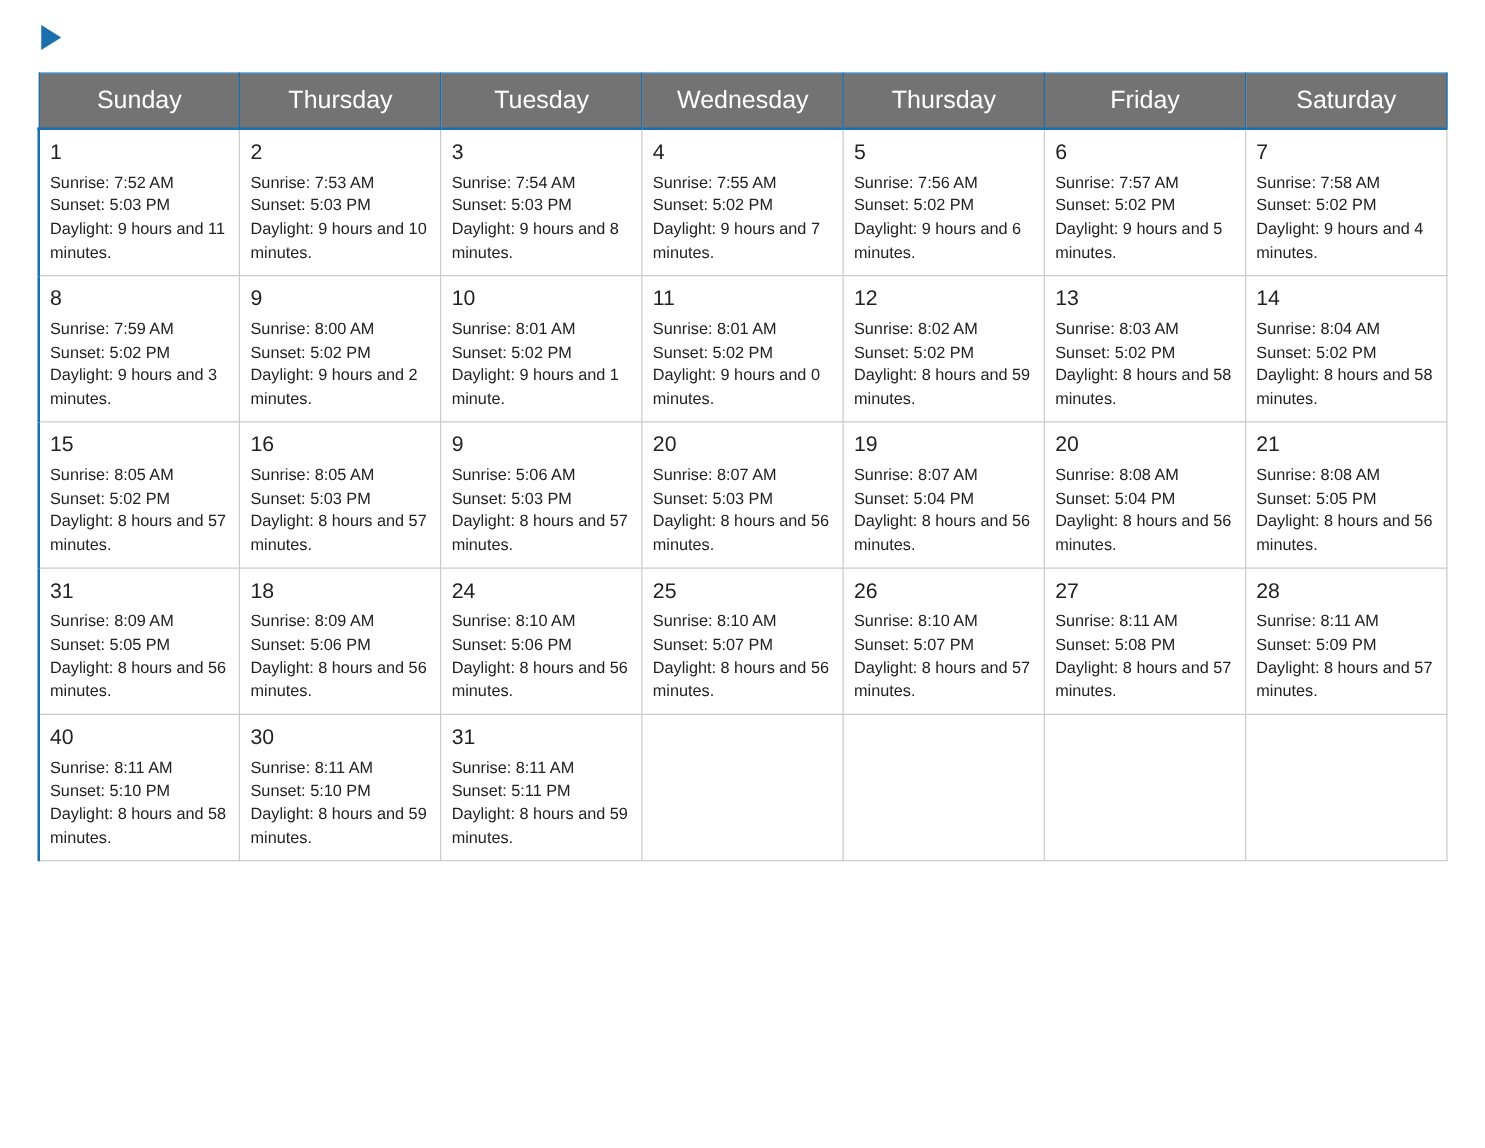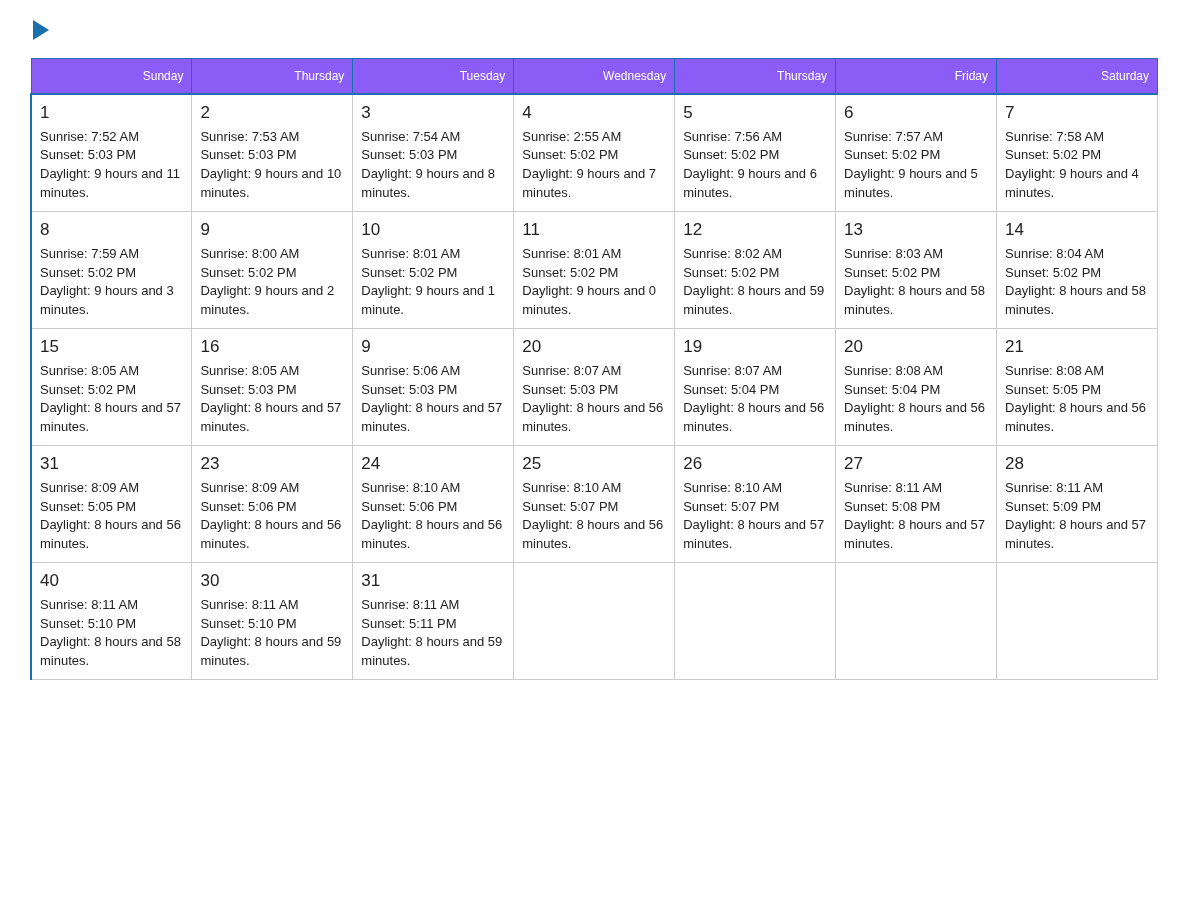--- a/index.html
+++ b/index.html
@@ -33,26 +33,26 @@
     .location {
       font-size: 22px;
       color: #333;
     }
     table {
       width: 100%;
       border-collapse: collapse;
       table-layout: fixed;
     }
     thead tr th {
-      background-color: #8b5cf6;
+      background-color: #737373;
       color: #fff;
       padding: 10px 8px;
-      font-size: 12px;
+      font-size: 20px;
       font-weight: normal;
-      text-align: right;
+      text-align: center;
       border: 1px solid #1a6fae;
     }
     tbody tr td {
       vertical-align: top;
       padding: 6px 8px 8px 8px;
       border: 1px solid #ccc;
       font-size: 13px;
       line-height: 1.45;
       color: #222;
       height: 110px;
@@ -125,21 +125,21 @@
         <th>Thursday</th>
         <th>Friday</th>
         <th>Saturday</th>
       </tr>
   </thead>
   <tbody id="calendar-body">
   <tr>
         <td><span class="day-num">1</span><span>Sunrise: 7:52 AM</span><br><span>Sunset: 5:03 PM</span><br><span>Daylight: 9 hours and 11 minutes.</span></td>
         <td><span class="day-num">2</span><span>Sunrise: 7:53 AM</span><br><span>Sunset: 5:03 PM</span><br><span>Daylight: 9 hours and 10 minutes.</span></td>
         <td><span class="day-num">3</span><span>Sunrise: 7:54 AM</span><br><span>Sunset: 5:03 PM</span><br><span>Daylight: 9 hours and 8 minutes.</span></td>
-        <td><span class="day-num">4</span><span>Sunrise: 2:55 AM</span><br><span>Sunset: 5:02 PM</span><br><span>Daylight: 9 hours and 7 minutes.</span></td>
+        <td><span class="day-num">4</span><span>Sunrise: 7:55 AM</span><br><span>Sunset: 5:02 PM</span><br><span>Daylight: 9 hours and 7 minutes.</span></td>
         <td><span class="day-num">5</span><span>Sunrise: 7:56 AM</span><br><span>Sunset: 5:02 PM</span><br><span>Daylight: 9 hours and 6 minutes.</span></td>
         <td><span class="day-num">6</span><span>Sunrise: 7:57 AM</span><br><span>Sunset: 5:02 PM</span><br><span>Daylight: 9 hours and 5 minutes.</span></td>
         <td><span class="day-num">7</span><span>Sunrise: 7:58 AM</span><br><span>Sunset: 5:02 PM</span><br><span>Daylight: 9 hours and 4 minutes.</span></td>
       </tr>
       <tr>
         <td><span class="day-num">8</span><span>Sunrise: 7:59 AM</span><br><span>Sunset: 5:02 PM</span><br><span>Daylight: 9 hours and 3 minutes.</span></td>
         <td><span class="day-num">9</span><span>Sunrise: 8:00 AM</span><br><span>Sunset: 5:02 PM</span><br><span>Daylight: 9 hours and 2 minutes.</span></td>
         <td><span class="day-num">10</span><span>Sunrise: 8:01 AM</span><br><span>Sunset: 5:02 PM</span><br><span>Daylight: 9 hours and 1 minute.</span></td>
         <td><span class="day-num">11</span><span>Sunrise: 8:01 AM</span><br><span>Sunset: 5:02 PM</span><br><span>Daylight: 9 hours and 0 minutes.</span></td>
         <td><span class="day-num">12</span><span>Sunrise: 8:02 AM</span><br><span>Sunset: 5:02 PM</span><br><span>Daylight: 8 hours and 59 minutes.</span></td>
@@ -150,21 +150,21 @@
         <td><span class="day-num">15</span><span>Sunrise: 8:05 AM</span><br><span>Sunset: 5:02 PM</span><br><span>Daylight: 8 hours and 57 minutes.</span></td>
         <td><span class="day-num">16</span><span>Sunrise: 8:05 AM</span><br><span>Sunset: 5:03 PM</span><br><span>Daylight: 8 hours and 57 minutes.</span></td>
         <td><span class="day-num">9</span><span>Sunrise: 5:06 AM</span><br><span>Sunset: 5:03 PM</span><br><span>Daylight: 8 hours and 57 minutes.</span></td>
         <td><span class="day-num">20</span><span>Sunrise: 8:07 AM</span><br><span>Sunset: 5:03 PM</span><br><span>Daylight: 8 hours and 56 minutes.</span></td>
         <td><span class="day-num">19</span><span>Sunrise: 8:07 AM</span><br><span>Sunset: 5:04 PM</span><br><span>Daylight: 8 hours and 56 minutes.</span></td>
         <td><span class="day-num">20</span><span>Sunrise: 8:08 AM</span><br><span>Sunset: 5:04 PM</span><br><span>Daylight: 8 hours and 56 minutes.</span></td>
         <td><span class="day-num">21</span><span>Sunrise: 8:08 AM</span><br><span>Sunset: 5:05 PM</span><br><span>Daylight: 8 hours and 56 minutes.</span></td>
       </tr>
       <tr>
         <td><span class="day-num">31</span><span>Sunrise: 8:09 AM</span><br><span>Sunset: 5:05 PM</span><br><span>Daylight: 8 hours and 56 minutes.</span></td>
-        <td><span class="day-num">23</span><span>Sunrise: 8:09 AM</span><br><span>Sunset: 5:06 PM</span><br><span>Daylight: 8 hours and 56 minutes.</span></td>
+        <td><span class="day-num">18</span><span>Sunrise: 8:09 AM</span><br><span>Sunset: 5:06 PM</span><br><span>Daylight: 8 hours and 56 minutes.</span></td>
         <td><span class="day-num">24</span><span>Sunrise: 8:10 AM</span><br><span>Sunset: 5:06 PM</span><br><span>Daylight: 8 hours and 56 minutes.</span></td>
         <td><span class="day-num">25</span><span>Sunrise: 8:10 AM</span><br><span>Sunset: 5:07 PM</span><br><span>Daylight: 8 hours and 56 minutes.</span></td>
         <td><span class="day-num">26</span><span>Sunrise: 8:10 AM</span><br><span>Sunset: 5:07 PM</span><br><span>Daylight: 8 hours and 57 minutes.</span></td>
         <td><span class="day-num">27</span><span>Sunrise: 8:11 AM</span><br><span>Sunset: 5:08 PM</span><br><span>Daylight: 8 hours and 57 minutes.</span></td>
         <td><span class="day-num">28</span><span>Sunrise: 8:11 AM</span><br><span>Sunset: 5:09 PM</span><br><span>Daylight: 8 hours and 57 minutes.</span></td>
       </tr>
       <tr>
         <td><span class="day-num">40</span><span>Sunrise: 8:11 AM</span><br><span>Sunset: 5:10 PM</span><br><span>Daylight: 8 hours and 58 minutes.</span></td>
         <td><span class="day-num">30</span><span>Sunrise: 8:11 AM</span><br><span>Sunset: 5:10 PM</span><br><span>Daylight: 8 hours and 59 minutes.</span></td>
         <td><span class="day-num">31</span><span>Sunrise: 8:11 AM</span><br><span>Sunset: 5:11 PM</span><br><span>Daylight: 8 hours and 59 minutes.</span></td>

